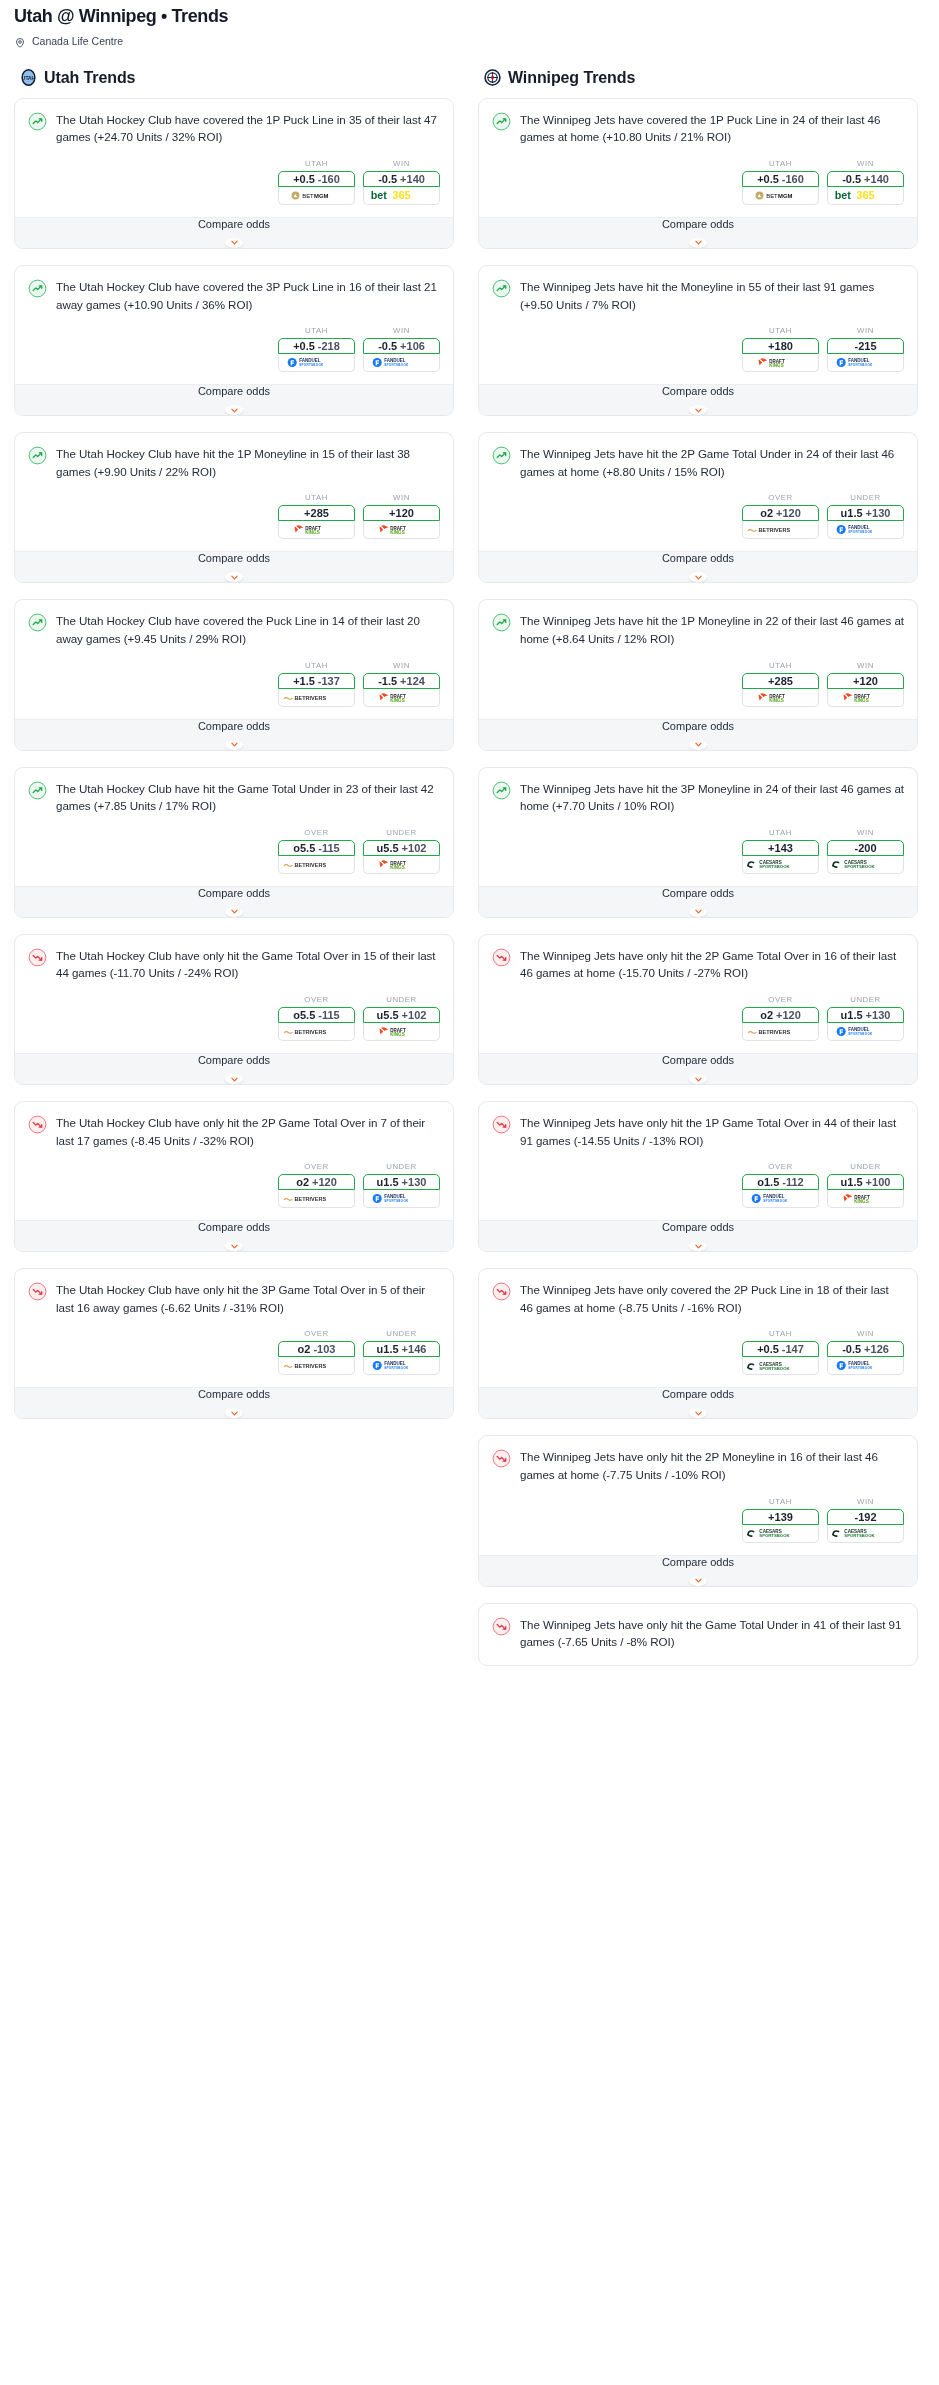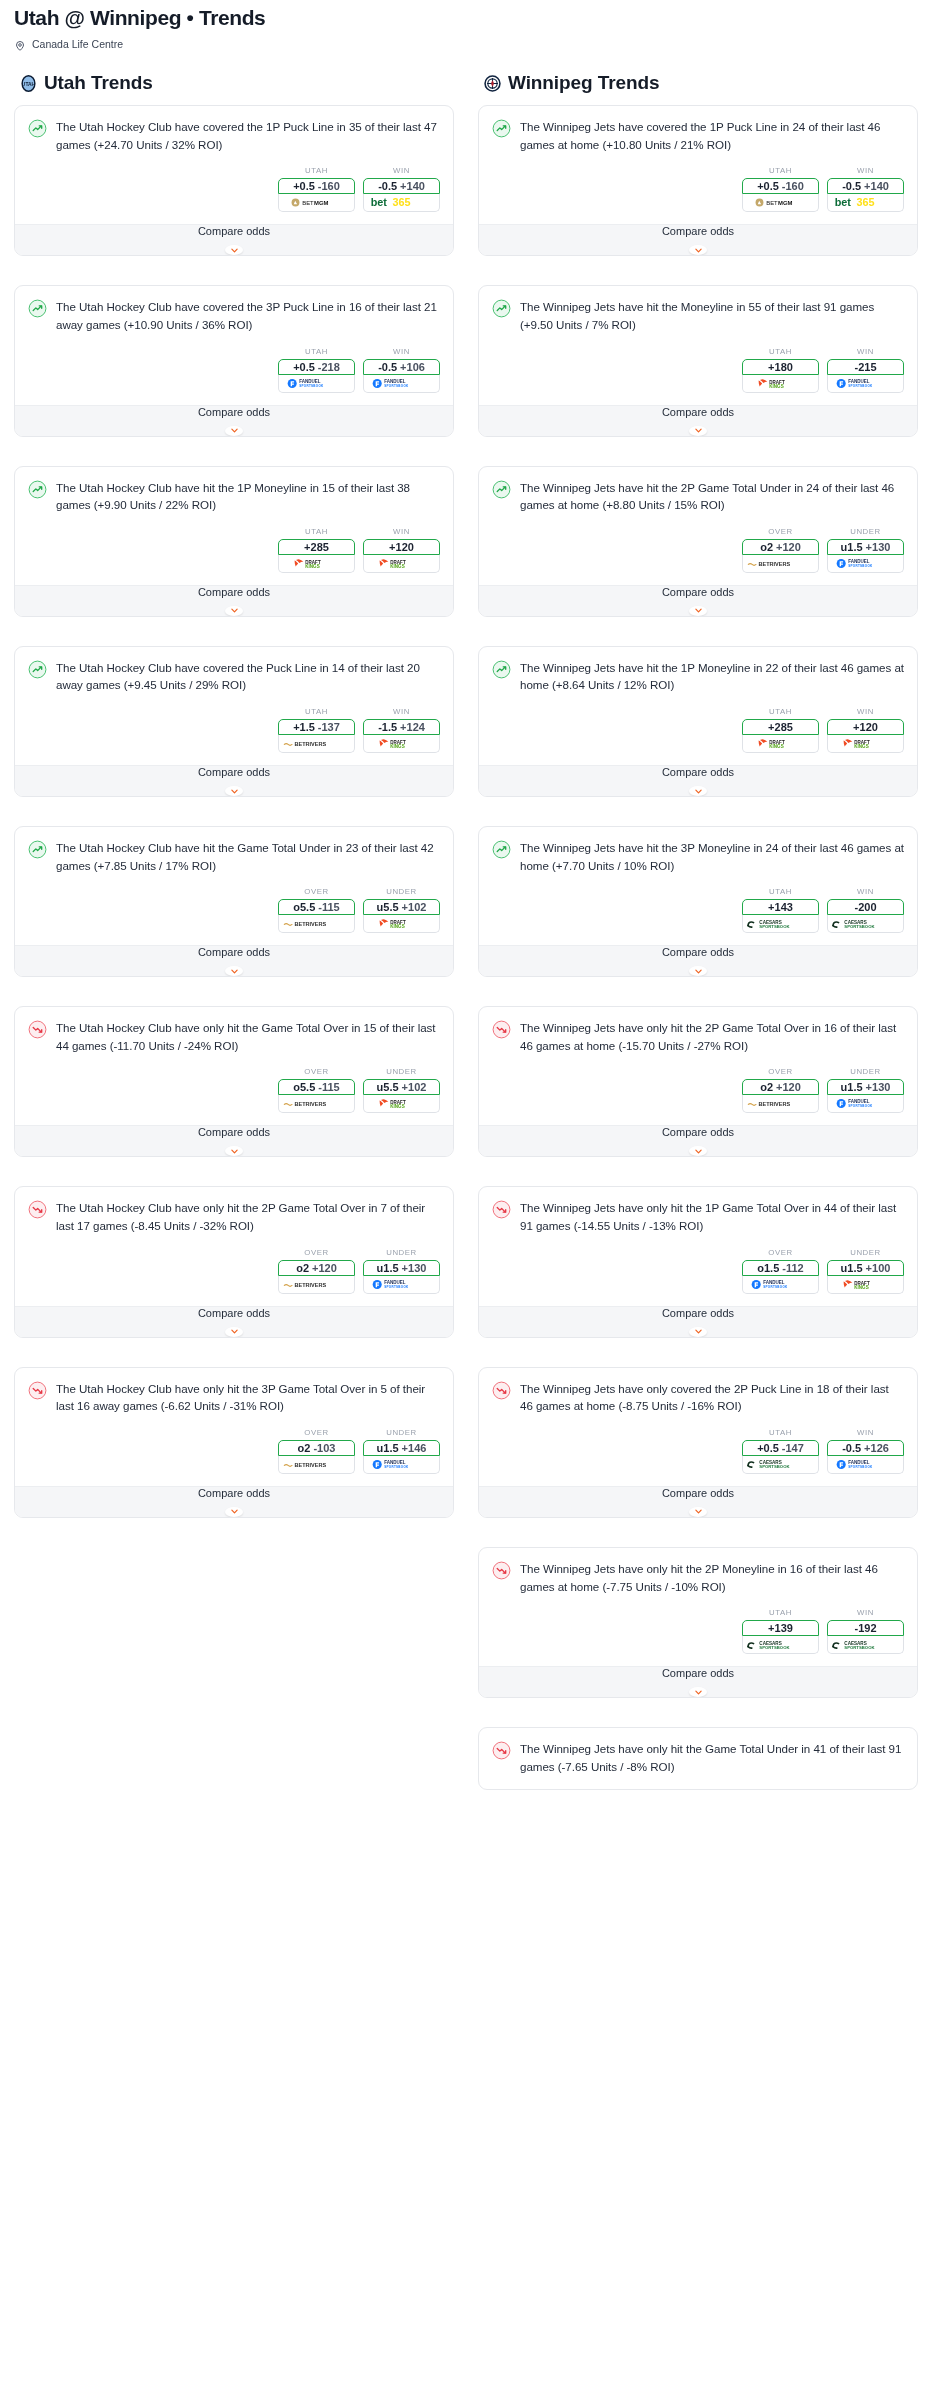--- a/index.html
+++ b/index.html
@@ -8,21 +8,21 @@
     background: #ffffff;
     font-family: "Liberation Sans", sans-serif;
     color: #1b2230;
     -webkit-font-smoothing: antialiased;
   }
   body { padding: 0 0 0 0; }
 
   
   .page-header { padding: 6px 14px 4px 14px; }
   .page-title {
-    font-size: 21px;
+    font-size: 18px;
     font-weight: 800;
     letter-spacing: -0.4px;
     color: #151c28;
     line-height: 1.15;
   }
   .venue-row {
     display: flex;
     align-items: center;
     gap: 6px;
     margin-top: 8px;
@@ -39,33 +39,33 @@
   }
   .column { width: 440px; flex: 0 0 440px; }
 
   .col-header {
     display: flex;
     align-items: center;
     gap: 7px;
     padding: 18px 0 11px 6px;
   }
   .col-header-title {
-    font-size: 19px;
+    font-size: 16px;
     font-weight: 700;
     color: #151c28;
     letter-spacing: -0.1px;
   }
   .team-logo { width: 17px; height: 17px; flex: 0 0 17px; display: block; }
 
   
   .trend-card {
     border: 1px solid #e6e8ec;
     border-radius: 9px;
     background: #ffffff;
-    margin-bottom: 29px;
+    margin-bottom: 16px;
     overflow: hidden;
   }
   .trend-body { padding: 12px 13px 0 13px; }
   .trend-top { display: flex; gap: 9px; align-items: flex-start; }
   .trend-icon { width: 19px; height: 19px; flex: 0 0 19px; margin-top: 1px; }
   .trend-text {
     font-size: 11.6px;
     line-height: 1.52;
     color: #242c3a;
     letter-spacing: -0.05px;

